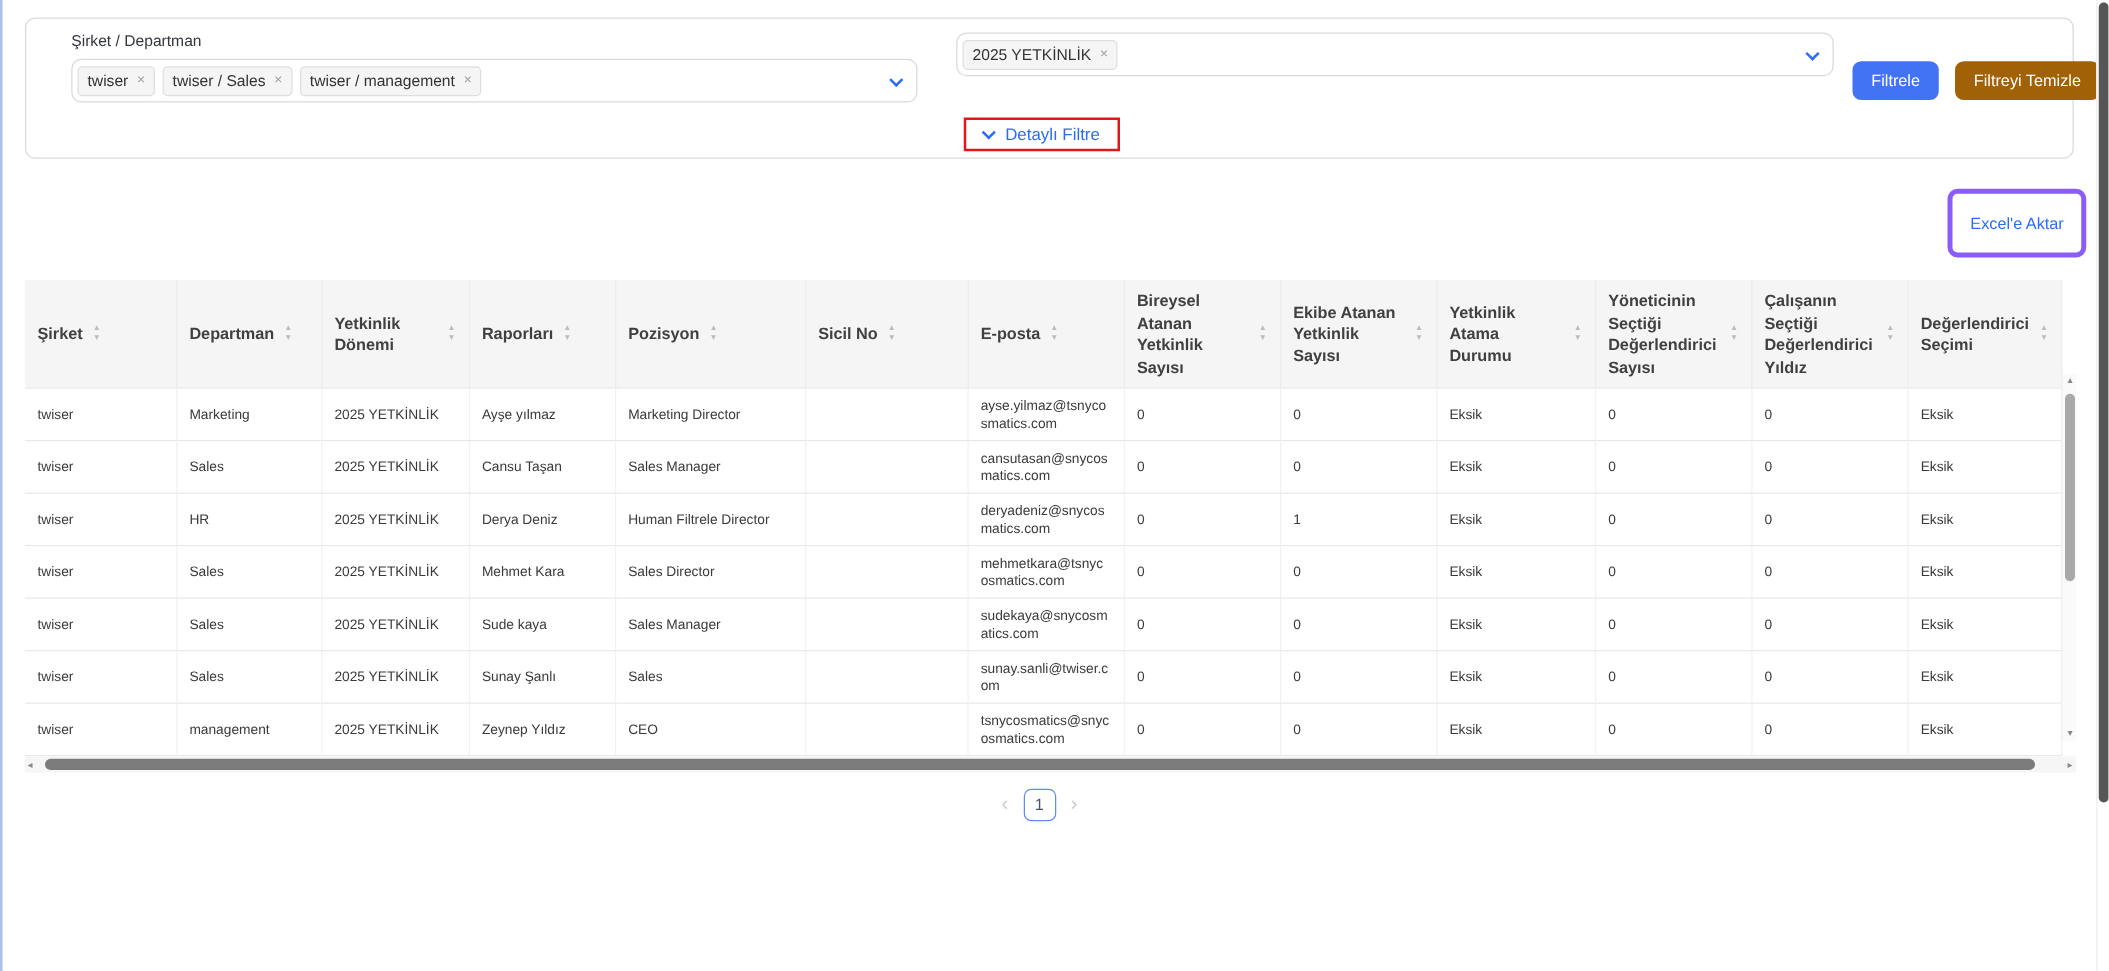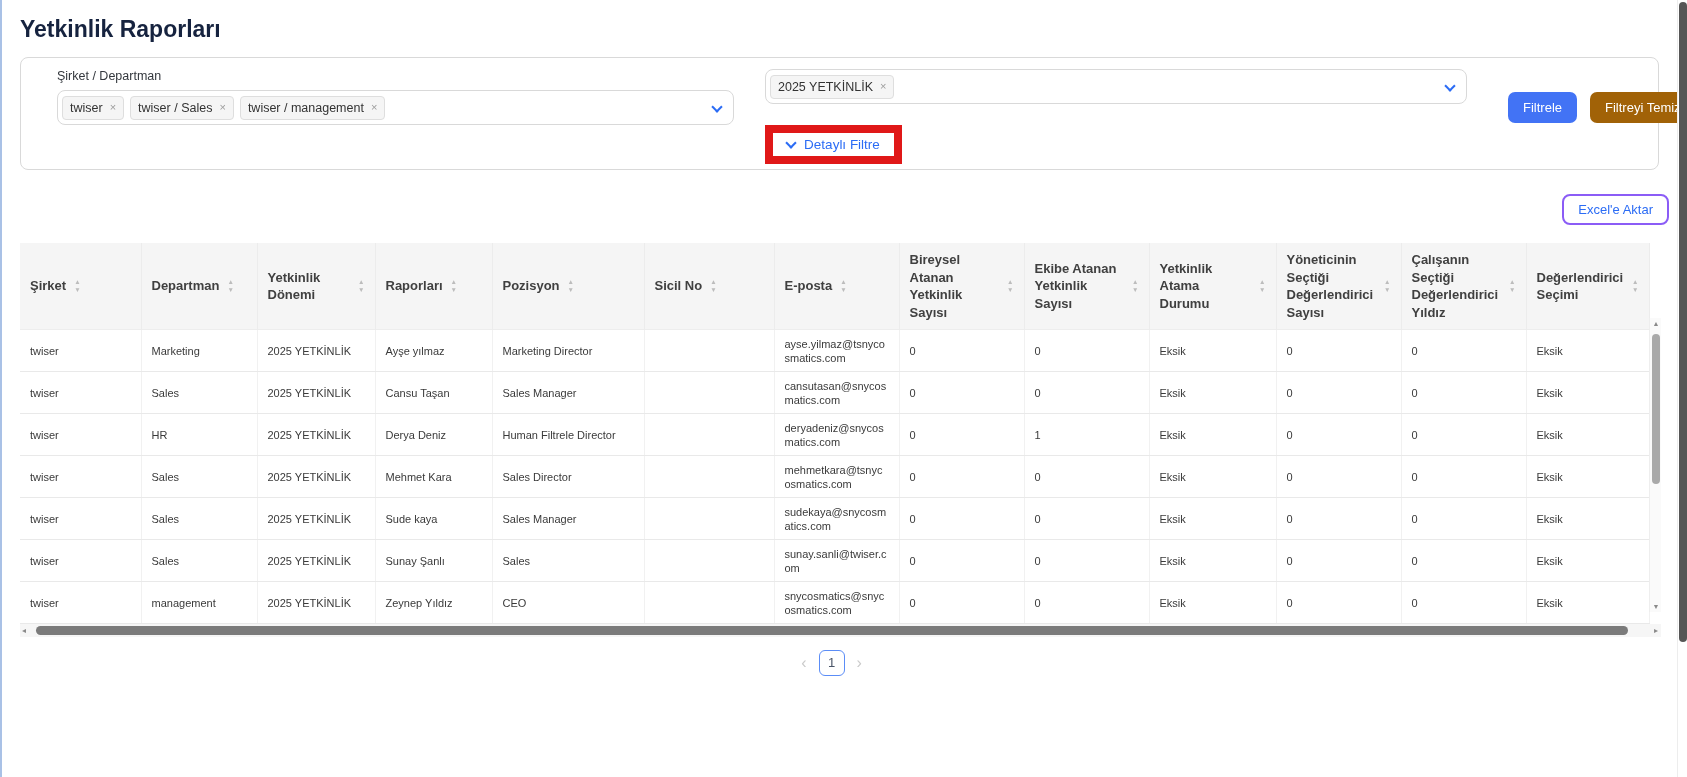--- a/index.html
+++ b/index.html
@@ -30,32 +30,32 @@
   .chip { display:inline-flex; align-items:center; background:#f5f5f5; border:1px solid #dedede;
     border-radius:4px; padding:4px 7px; margin-right:6px; font-size:12.5px; color:#333; white-space:nowrap; }
   .chip-x { margin-left:7px; color:#9c9c9c; font-size:11px; cursor:pointer; line-height:1; }
   .chev { width:8px; height:8px; border-right:2px solid #2b6cf5; border-bottom:2px solid #2b6cf5;
     transform:rotate(45deg); display:inline-block; }
   .select-chev { position:absolute; right:12px; top:12px; }
   .gap10 { width:11px; flex:0 0 auto; }
   .filter-buttons { display:flex; gap:13px; margin-left:15px; margin-top:23px; }
   .btn { font-size:13px; border-radius:7px; padding:8px 15px; border:none; cursor:pointer;
     font-family:inherit; white-space:nowrap; }
-  .btn-primary { background:#4273f5; color:#fff;margin-left:26px; }
+  .btn-primary { background:#4273f5; color:#fff; }
   .btn-disabled { background:#a16207; color:#fff; cursor:default; }
   .detail-row { position:absolute; left:0; right:12px; bottom:5px; display:flex; justify-content:center; }
-  .detail-box { border:8px solid #404040; padding:4px 14px; display:flex; align-items:center; }
+  .detail-box { border:2px solid #404040; padding:4px 14px; display:flex; align-items:center; }
   .detail-btn { display:flex; align-items:center; gap:9px; color:#2b6cf5; font-size:13.5px;
     font-weight:500; cursor:pointer; background:none; border:none; font-family:inherit; }
   .detail-btn .chev { margin-top:-4px; }
 
   
   .export-row { display:flex; justify-content:flex-end; margin:24px 10px 0 0; }
-  .btn-outline { background:#fff; border:2px solid #8b5cf6; color:#2b6cf5; border-radius:8px;
-    padding:6px 14px; font-size:13px; font-weight:500; }
+  .btn-outline { background:#fff; border:4px solid #8b5cf6; color:#2b6cf5; border-radius:8px;
+    padding:16px 14px; font-size:13px; font-weight:500; }
 
   
   .table-wrap { position:relative; margin:18px 0 0 18px; width:1641px; }
   table { border-collapse:collapse; table-layout:fixed; width:1629px; }
   thead th { background:#f5f5f5; height:75px; vertical-align:middle; text-align:left;
     padding:8px 10px; border-right:1px solid #ececec; cursor:pointer; }
   .th-inner { display:flex; align-items:center; font-size:13px; font-weight:600; color:#404040; line-height:1.35; }
   .sort { display:inline-flex; flex-direction:column; margin-left:8px; color:#bcbcbc;
     font-size:6.5px; line-height:1; gap:1px; flex:0 0 auto; }
   tbody td { height:42px; vertical-align:middle; padding:5px 10px; font-size:11px; color:#3a3a3a;
@@ -85,21 +85,20 @@
   
   .page-scrollbar { position:absolute; right:0; top:0; width:10px; height:777px; background:#fff; border-left:1px solid #ededed; }
   .page-scroll-thumb { position:absolute; top:2px; left:1px; width:8px; height:640px; background:#565656; border-radius:4px; cursor:pointer; }
 </style>
 </head>
 <body>
 
 <div class="page">
   <div class="content">
 
-    <div class="page-title">Yetkinlik Raporları</div>
 
 
     <div class="filter-card">
       <div class="filters-row">
         <div class="filter-group">
           <div class="filter-label">Şirket / Departman</div>
           <div class="select-box select-company">
             <span><span class="chip">
                   <span class="chip-label">twiser</span>
                   <span class="chip-x">×</span>
@@ -371,21 +370,21 @@
               <td>0</td>
               <td>Eksik</td>
             </tr>
             <tr>
               <td>twiser</td>
               <td>management</td>
               <td>2025 YETKİNLİK</td>
               <td>Zeynep Yıldız</td>
               <td>CEO</td>
               <td></td>
-              <td class="email-cell">snycosmatics@snycosmatics.com</td>
+              <td class="email-cell">tsnycosmatics@snycosmatics.com</td>
               <td>0</td>
               <td>0</td>
               <td>Eksik</td>
               <td>0</td>
               <td>0</td>
               <td>Eksik</td>
             </tr>
           </tbody>
       </table>
       <div class="v-scrollbar">

